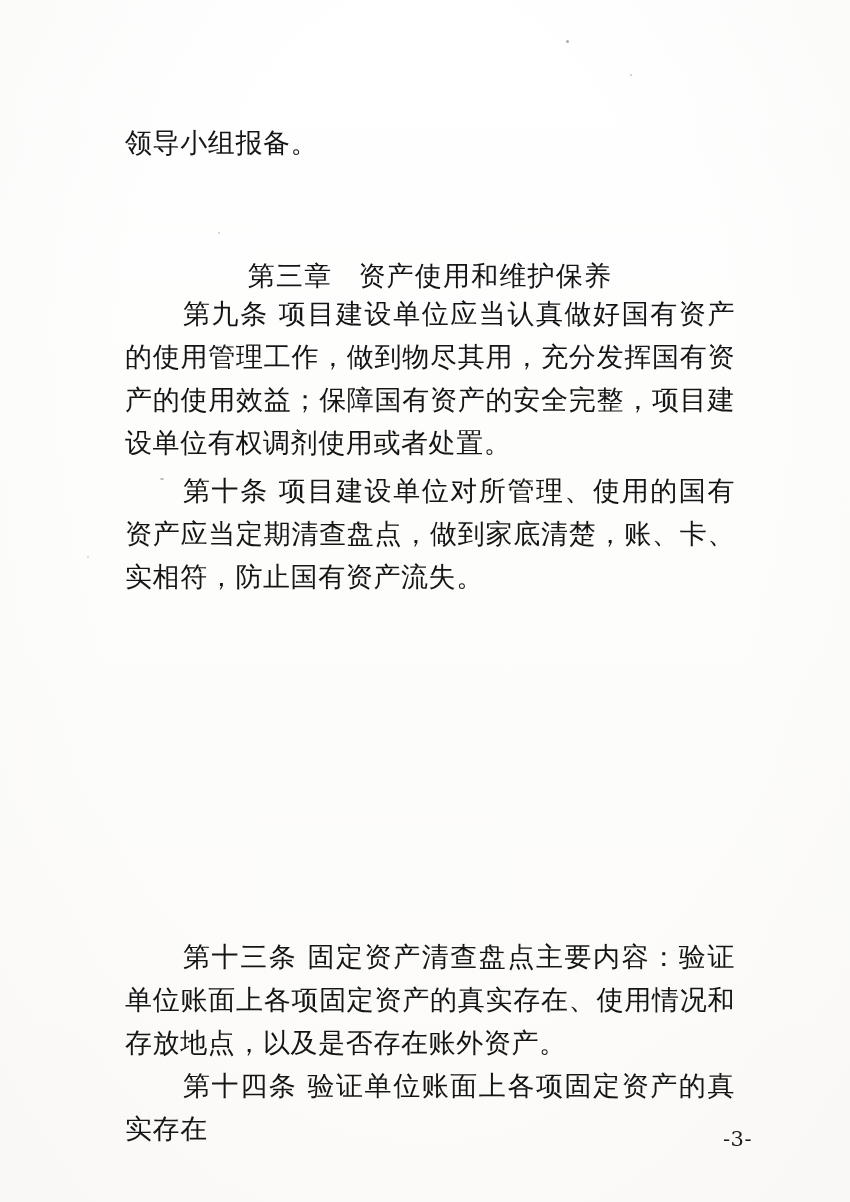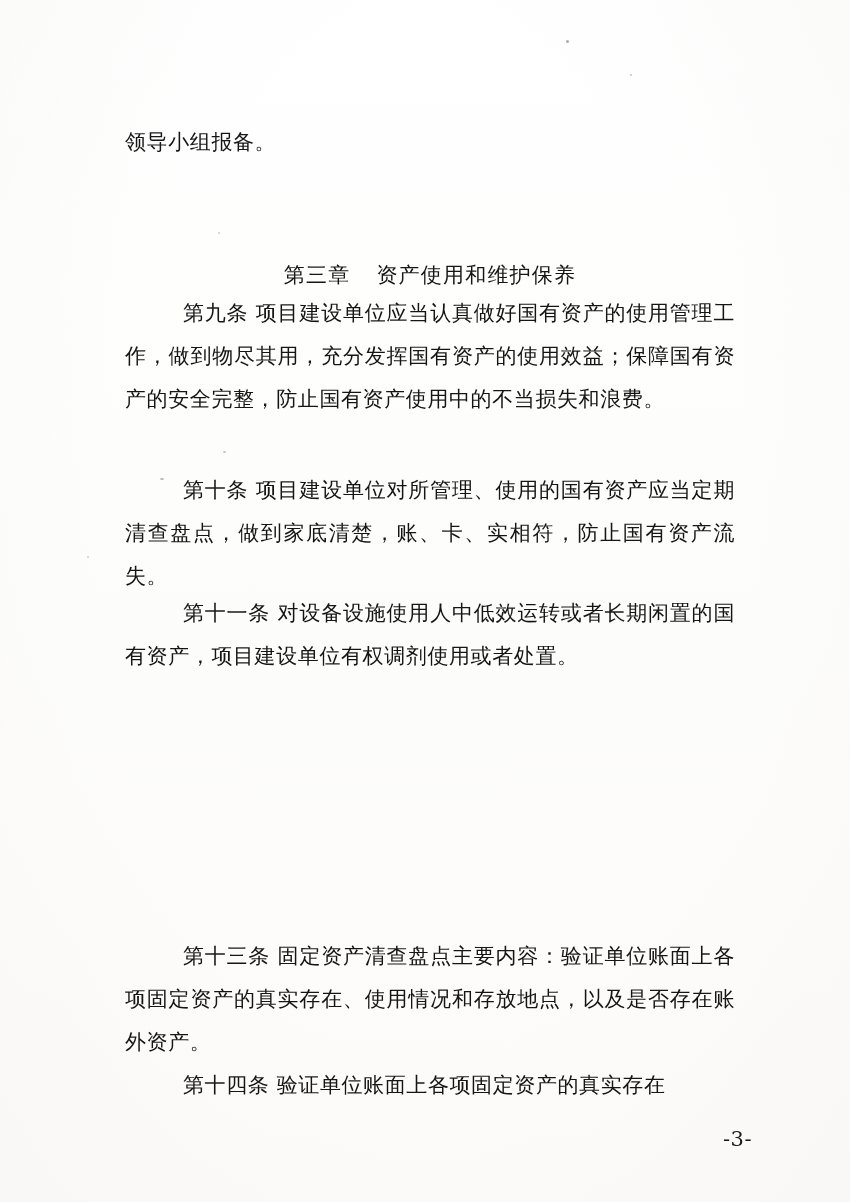--- a/index.html
+++ b/index.html
@@ -33,21 +33,21 @@
 
   #content {
     position: absolute;
     inset: 0;
     z-index: 2;
   }
 
   .line,
   .para,
   .heading {
-    font-size: 21px;
+    font-size: 27px;
     line-height: 43px;
     letter-spacing: 0.6px;
     text-align: justify;
     text-justify: inter-ideograph;
     color: #151515;
     margin: 0;
     white-space: normal;
     word-break: break-all;
   }
 
@@ -118,30 +118,27 @@
 
     <div class="blk" id="line-report">
       <p class="line">领导小组报备。</p>
     </div>
 
     <div class="blk" id="heading-ch3">
       <p class="heading"><span>第三章</span><span class="gap"></span><span>资产使用和维护保养</span></p>
     </div>
 
     <div class="blk" id="para-art9">
-      <p class="para para-indent">第九条 项目建设单位应当认真做好国有资产的使用管理工作，做到物尽其用，充分发挥国有资产的使用效益；保障国有资产的安全完整，防止国有资产使用中的不当损失和浪费。</p>
+      <p class="para para-indent">第九条 项目建设单位应当认真做好国有资产的使用管理工作，做到物尽其用，充分发挥国有资产的使用效益；保障国有资产的安全完整，项目建设单位有权调剂使用或者处置。</p>
     </div>
 
     <div class="blk" id="para-art10">
       <p class="para para-indent">第十条 项目建设单位对所管理、使用的国有资产应当定期清查盘点，做到家底清楚，账、卡、实相符，防止国有资产流失。</p>
     </div>
 
-    <div class="blk" id="para-art11">
-      <p class="para para-indent">第十一条 对设备设施使用人中低效运转或者长期闲置的国有资产，项目建设单位有权调剂使用或者处置。</p>
-    </div>
 
 
 
     <div class="blk" id="para-art13">
       <p class="para para-indent">第十三条 固定资产清查盘点主要内容：验证单位账面上各项固定资产的真实存在、使用情况和存放地点，以及是否存在账外资产。</p>
     </div>
 
     <div class="blk" id="para-art14">
       <p class="para para-indent">第十四条 验证单位账面上各项固定资产的真实存在</p>
     </div>

